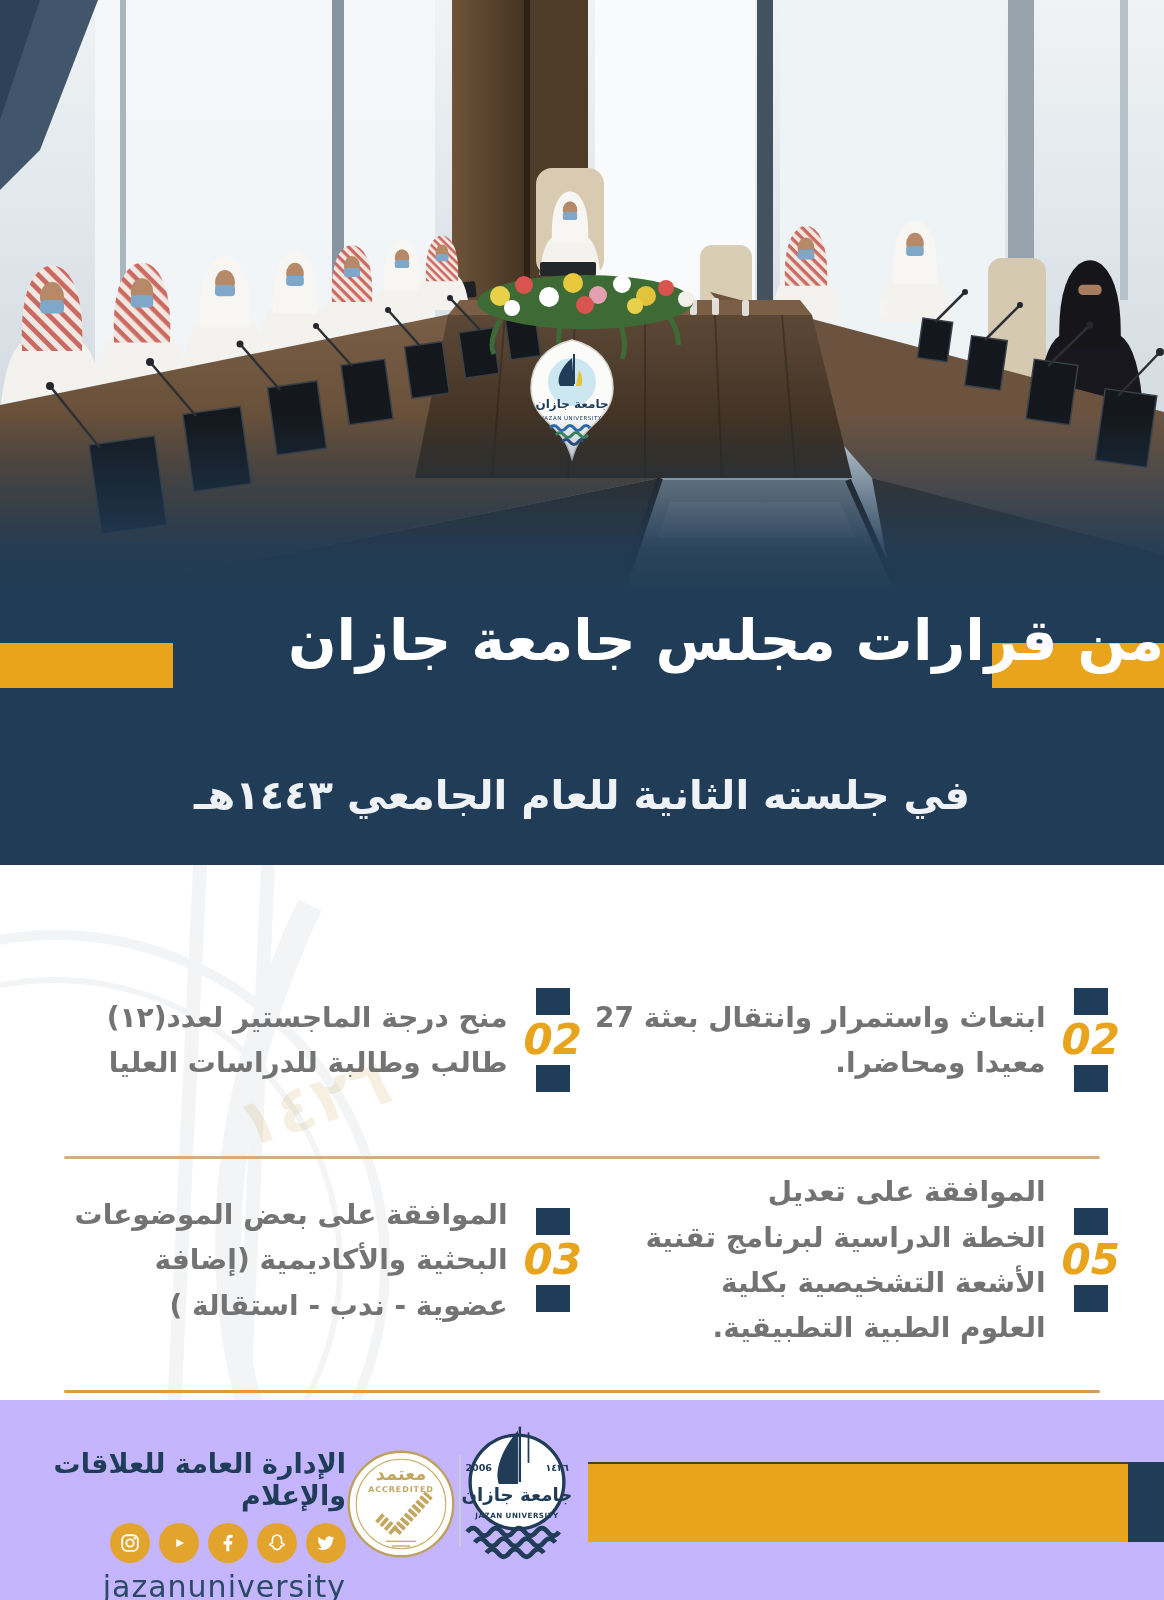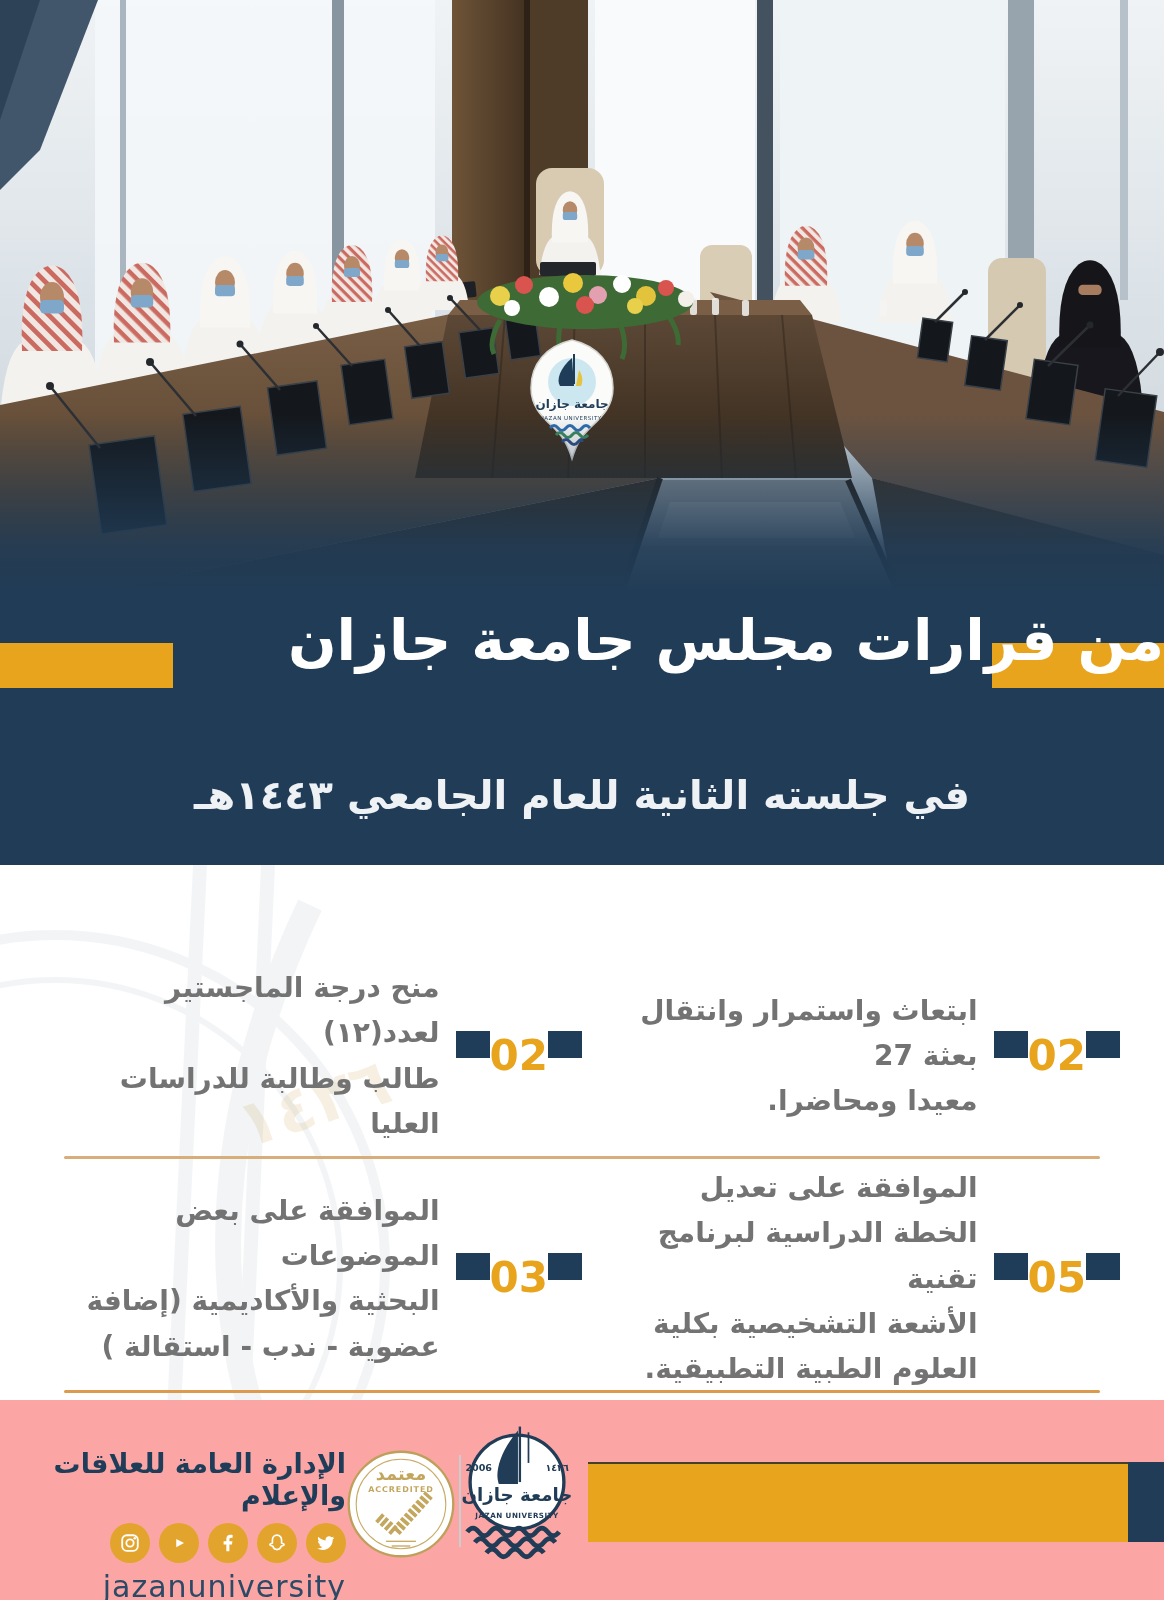--- a/index.html
+++ b/index.html
@@ -23,33 +23,33 @@
     font-size:40px;font-weight:bold;color:#eef2f5;direction:rtl;margin-top:40px;
   }
 
   
   .content{position:absolute;top:865px;left:0;width:1164px;height:535px;background:#ffffff;}
   .watermark{position:absolute;left:0;top:0;pointer-events:none;}
   .row{position:absolute;left:44px;right:44px;display:flex;direction:rtl;}
   .row1{top:100px;min-height:150px;}
   .row2{top:300px;min-height:190px;}
   .decision{width:50%;display:flex;direction:rtl;align-items:center;gap:16px;box-sizing:border-box;}
-  .badge{display:flex;flex-direction:row;align-items:flex-start;flex:0 0 58px;}
+  .badge{display:flex;flex-direction:column;align-items:center;flex:0 0 58px;font-style:italic;}
   .badge .sq{width:34px;height:27px;background:#1f3d58;}
   .badge .num{font-size:42px;font-weight:bold;color:#e8a41d;line-height:1;margin:4px 0;}
   .decision-text{
     font-size:28px;font-weight:bold;color:#737373;text-align:right;direction:rtl;
     white-space:pre-line;line-height:1.62;flex:1;
   }
   .sep{position:absolute;left:64px;right:64px;height:3px;border-radius:2px;}
   .sep1{top:291px;background:#d7ad79;}
   .sep2{top:525px;background:#dc9a4e;}
 
   
-  .footer{position:absolute;top:1400px;left:0;width:1164px;height:200px;background:#fca5a5;}
+  .footer{position:absolute;top:1400px;left:0;width:1164px;height:200px;background:#c4b5fd;}
   .gold-bar{position:absolute;left:588px;top:62px;width:540px;height:78px;background:#e8a41d;border-top:2px solid #43402c;}
   .navy-block{position:absolute;left:1128px;top:62px;width:36px;height:80px;background:#213c56;}
   .footer-left{position:absolute;left:50px;top:48px;width:296px;display:flex;flex-direction:column;align-items:flex-end;direction:ltr;}
   .dept{font-size:27px;font-weight:bold;color:#1f3d58;direction:rtl;text-align:right;line-height:1.2;}
   .social-row{display:flex;flex-direction:row;gap:9px;margin:10px 0 6px 0;}
   .social{width:40px;height:40px;border-radius:50%;background:#e3a42e;display:flex;align-items:center;justify-content:center;}
   .social svg{width:22px;height:22px;display:block;}
   .handle{font-size:30px;color:#2b4a66;letter-spacing:1px;font-weight:normal;}
   .accred{position:absolute;left:345px;top:48px;width:112px;height:112px;}
   .footer-divider{position:absolute;left:459px;top:55px;width:2px;height:92px;background:#c9ced3;}

